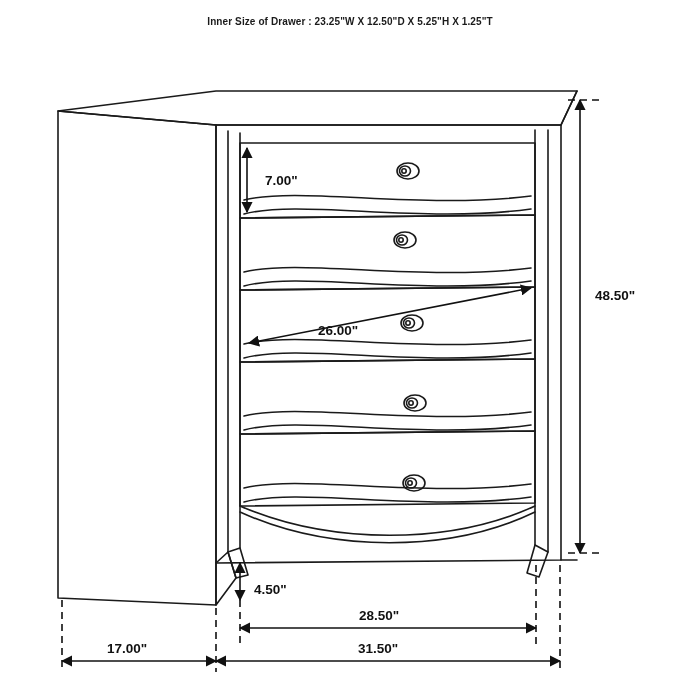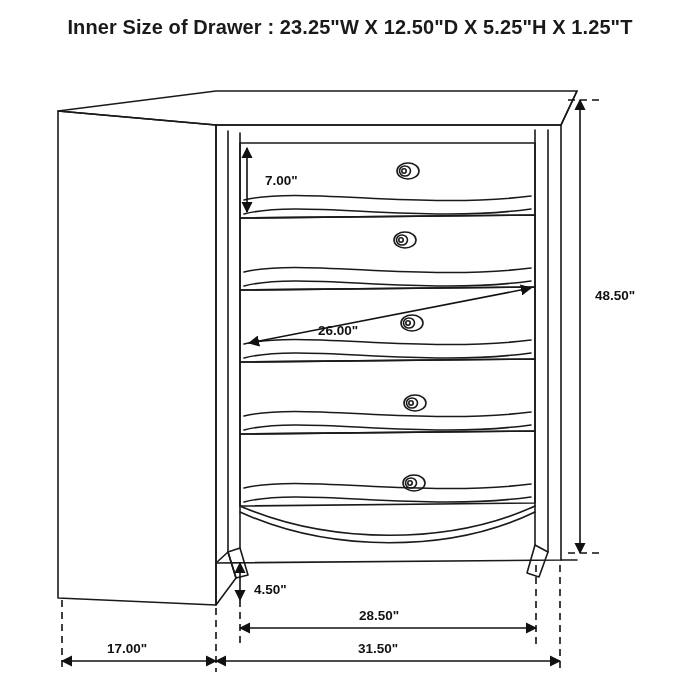--- a/index.html
+++ b/index.html
@@ -18,21 +18,21 @@
     position: relative;
     width: 700px;
     height: 700px;
   }
   #title {
     position: absolute;
     top: 16px;
     left: 0;
     width: 700px;
     text-align: center;
-    font-size: 20px;
+    font-size: 10px;
     font-weight: bold;
     color: #1a1a1a;
     letter-spacing: 0.1px;
   }
   svg#drawing {
     position: absolute;
     top: 0;
     left: 0;
   }
   .dimlabel {

